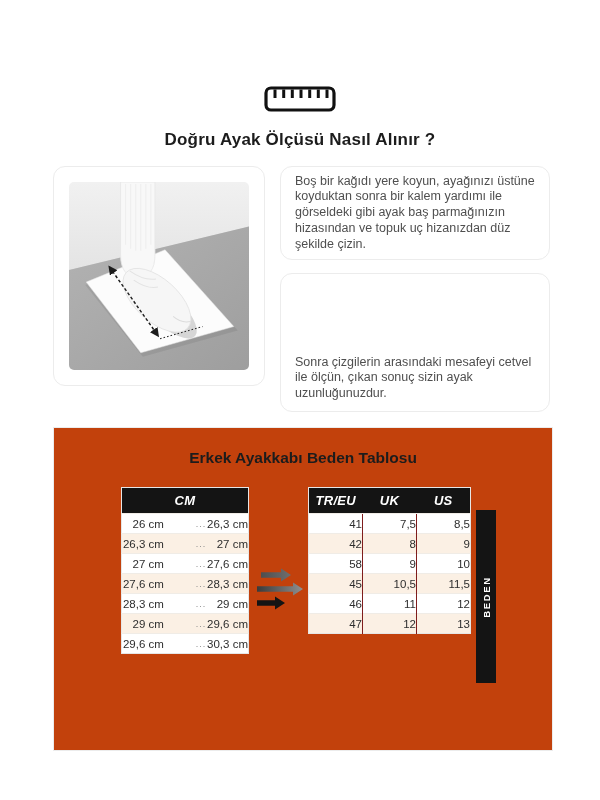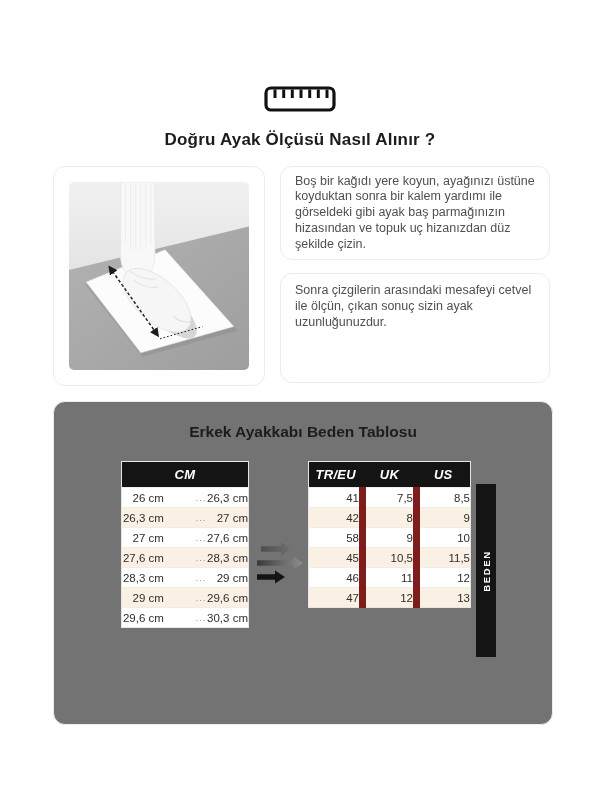--- a/index.html
+++ b/index.html
@@ -43,29 +43,29 @@
   .step-card{
     border:1.5px solid var(--card-border);
     border-radius:12px;
     background:#fff;
     padding:9px 14px;
     font-size:12.5px;line-height:15.8px;
     color:var(--text-body);
     overflow:hidden;
   }
   .step-card.s1{height:94px;display:flex;align-items:center;}
-  .step-card.s2{height:110px;display:flex;align-items:flex-start;}
+  .step-card.s2{height:139px;display:flex;align-items:flex-end;}
   
   .size-box{
     position:relative;
     margin:15px 47px 0 53px;
     width:500px;height:324px;
     border:1.5px solid var(--card-border);
-    border-radius:12px;
-    background:#737373;
+    border-radius:0;
+    background:#c2410c;
   }
   .size-title{
     position:absolute;top:21px;left:0;right:0;
     text-align:center;
     font-size:15.5px;font-weight:700;color:var(--text-dark);
   }
   table{border-collapse:collapse;position:absolute;background:#fff;table-layout:fixed;}
   .cm-table{left:67px;top:59px;width:128px;border:1px solid #e6e6e6;}
   .size-table{left:254px;top:59px;width:163px;border:1px solid #e6e6e6;}
   th{
@@ -76,21 +76,21 @@
   }
   td{
     height:20px;text-align:right;vertical-align:middle;
     font-size:11.5px;color:#2e2e2e;
     border-top:1px solid #f0ece6;
   }
   tbody tr:nth-child(even) td{background:var(--row-alt-bg);}
   .c-from{width:50px;}
   .c-sep{width:24px;font-size:9px;color:#8a8a8a;letter-spacing:1px;}
   .c-to{width:54px;}
-  .size-table td + td{border-left:7px solid #7f1d1d;}
+  .size-table td + td{border-left:1px solid #7f1d1d;}
   .arrows{position:absolute;left:203px;top:139px;width:46px;height:44px;}
   .beden-bar{
     position:absolute;left:422px;top:82px;
     width:20px;height:173px;
     background:var(--table-header-bg);
   }
   .beden-bar span{
     position:absolute;top:50%;left:50%;
     transform:translate(-50%,-50%) rotate(-90deg);
     white-space:nowrap;color:#fff;

